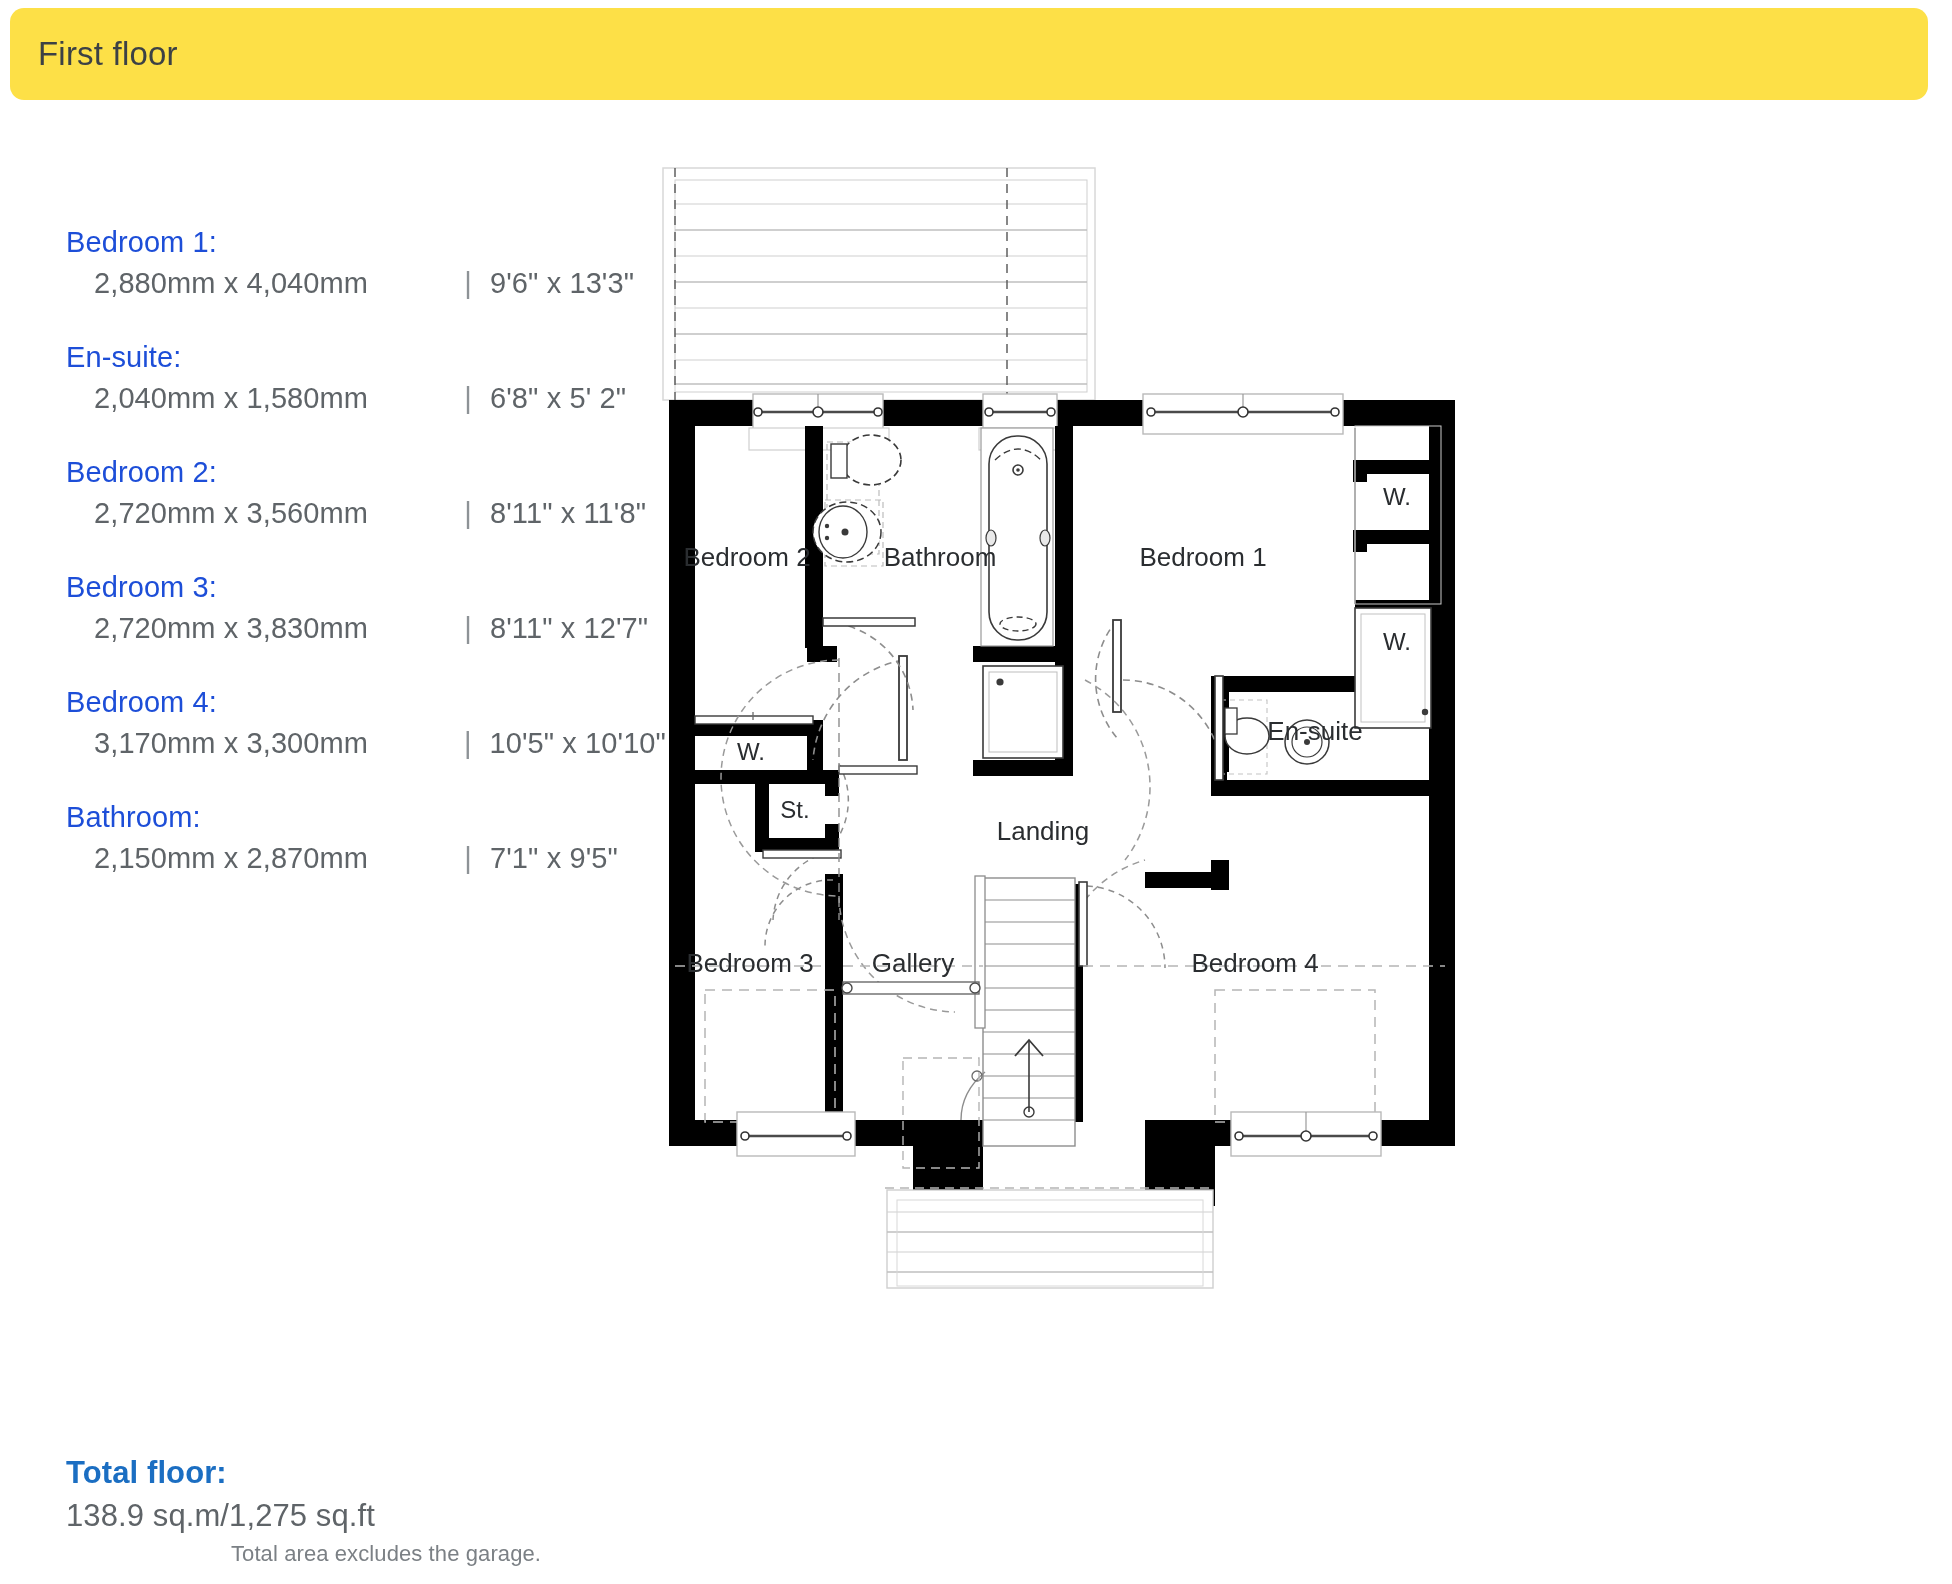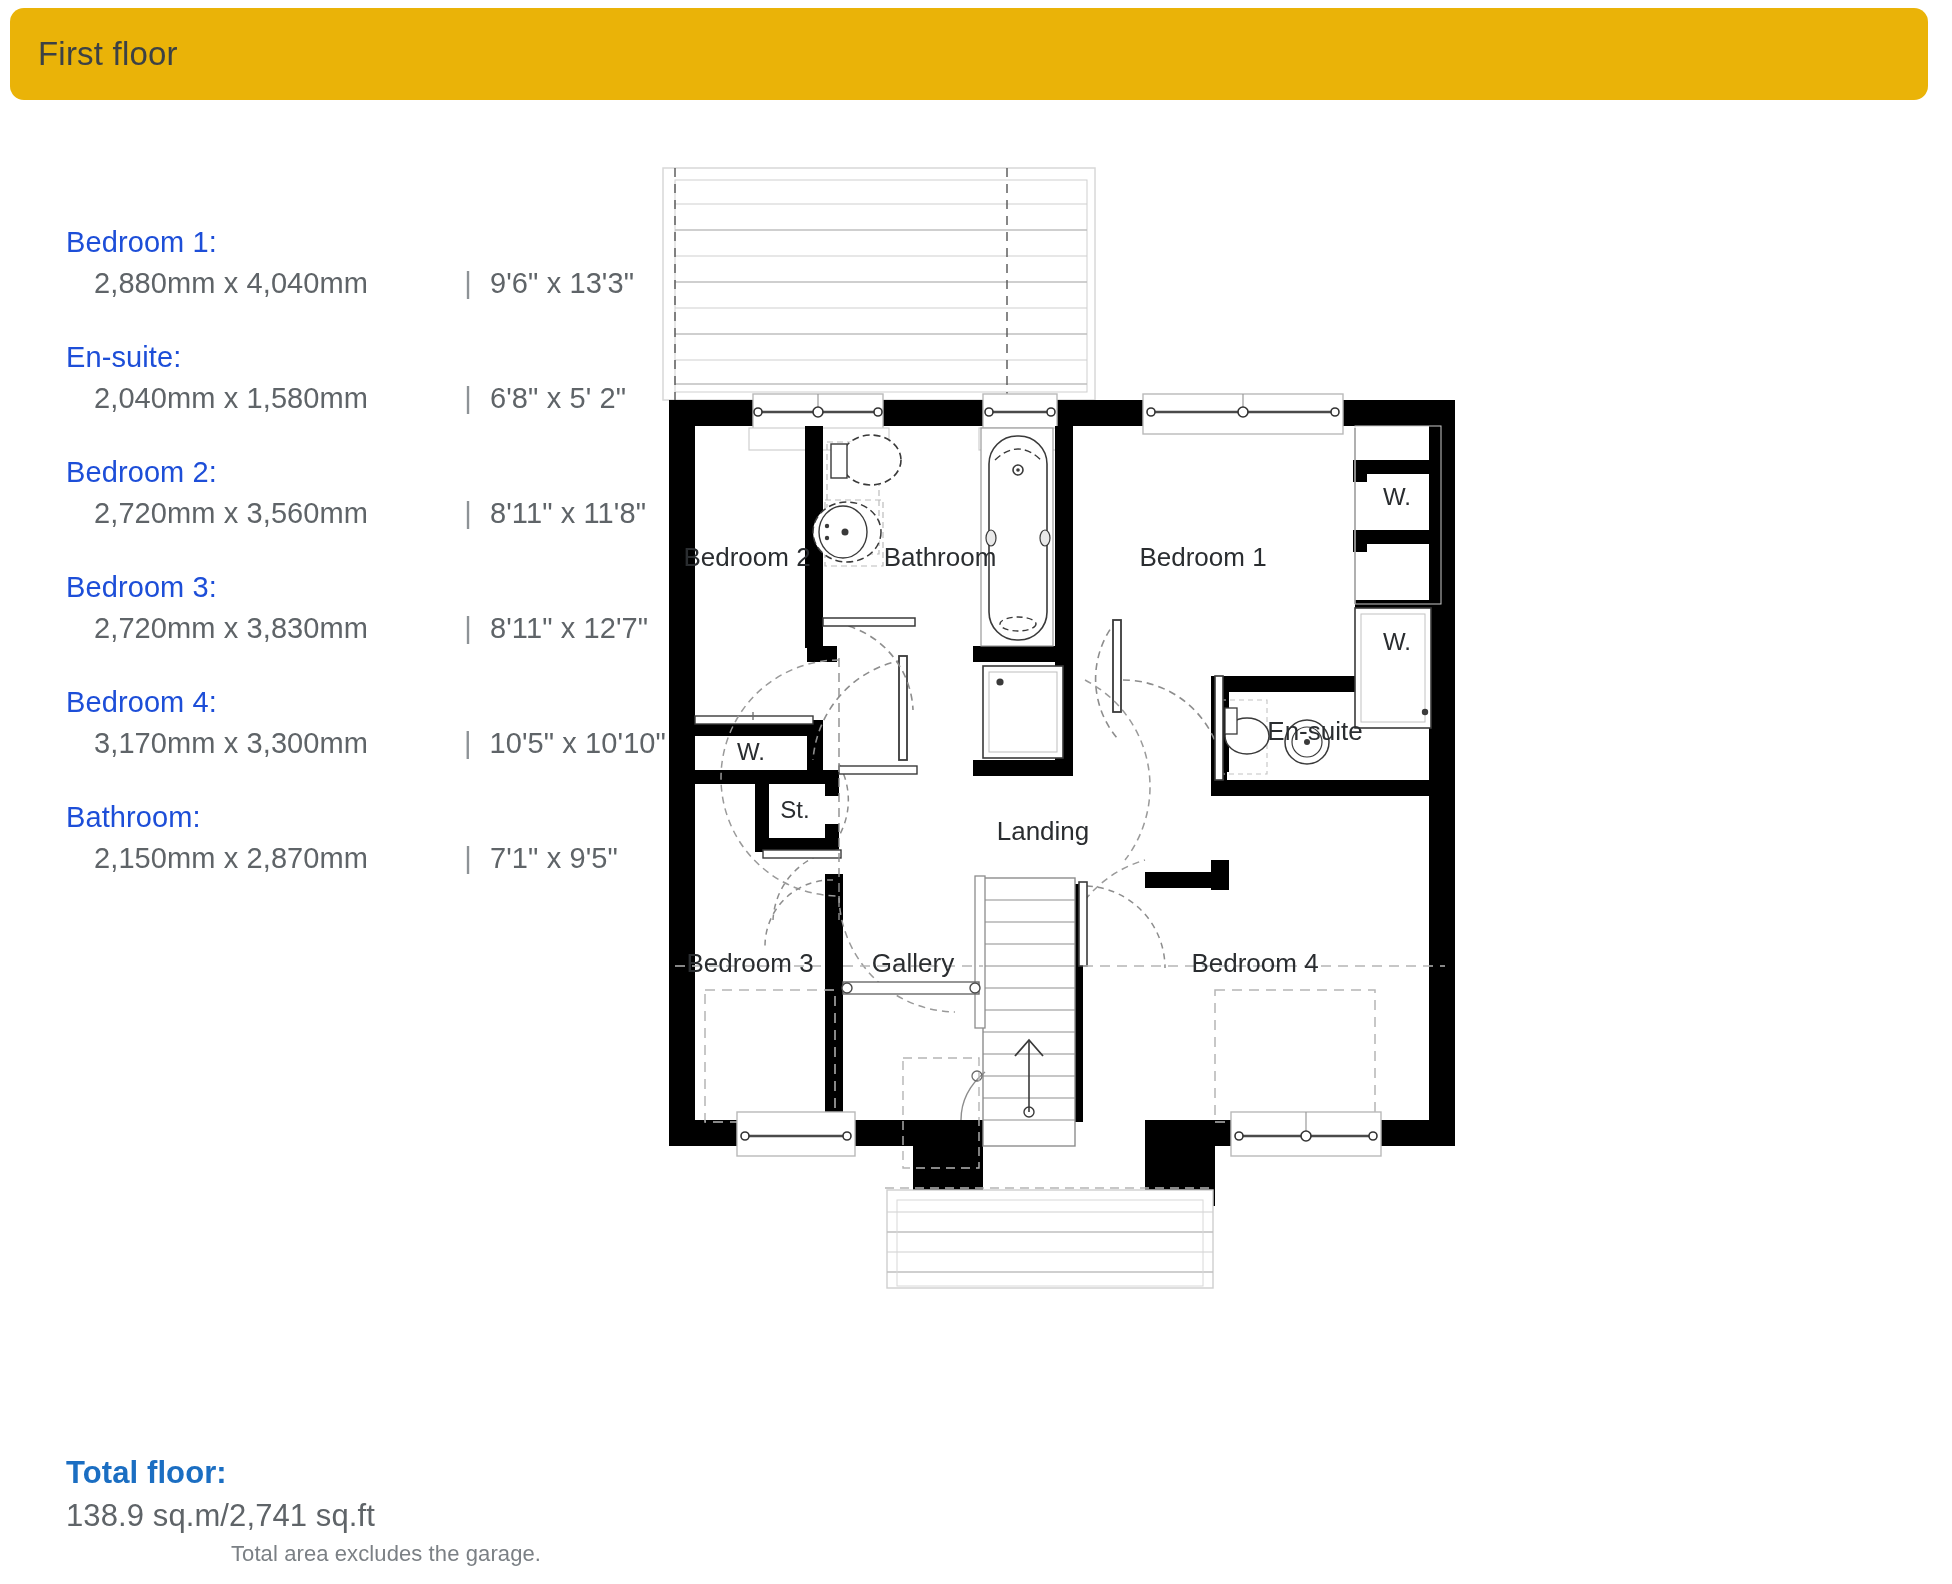--- a/index.html
+++ b/index.html
@@ -17,21 +17,21 @@
     overflow: hidden;
   }
 
   
   #header-bar {
     position: absolute;
     left: 10px;
     top: 8px;
     width: 1918px;
     height: 92px;
-    background: #eab308;
+    background: #fde047;
     border-radius: 14px;
     display: flex;
     align-items: center;
   }
   #header-title {
     font-size: 33px;
     color: #3c4145;
     padding-left: 28px;
     letter-spacing: 0.2px;
     font-weight: 400;
@@ -187,21 +187,21 @@
       <span class="dim-metric">2,150mm x 2,870mm</span>
       <span class="dim-sep">|</span>
       <span class="dim-imperial">7'1" x 9'5"</span>
     </div>
   </div>
 
 </div>
 
 <div id="total-area-block">
   <div id="total-area-label">Total floor:</div>
-  <div id="total-area-value">138.9 sq.m/2,741 sq.ft</div>
+  <div id="total-area-value">138.9 sq.m/1,275 sq.ft</div>
   <div id="total-area-note">Total area excludes the garage.</div>
 </div>
 
 <div id="floorplan-wrap">
 <svg id="floorplan-svg" width="820" height="1130" viewBox="0 0 820 1130" xmlns="http://www.w3.org/2000/svg">
 
   <g>
     <rect x="8" y="8" width="432" height="232" fill="#ffffff" stroke="#d8d8d8" stroke-width="1.5"></rect>
     <rect x="20" y="20" width="412" height="212" fill="#ffffff" stroke="#cfcfcf" stroke-width="1"></rect>
     <line x1="20" y1="44" x2="432" y2="44" stroke="#cfcfcf" stroke-width="1"></line>

